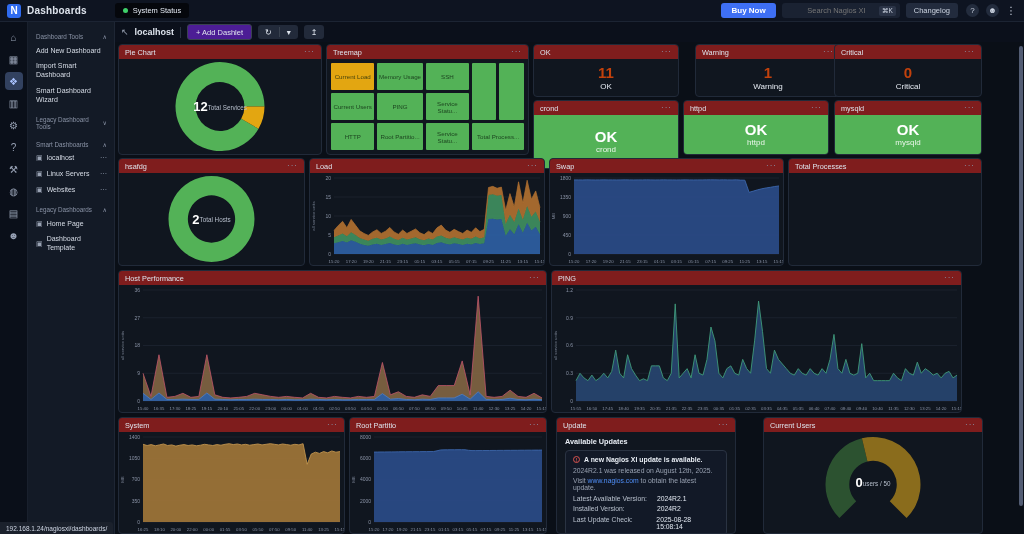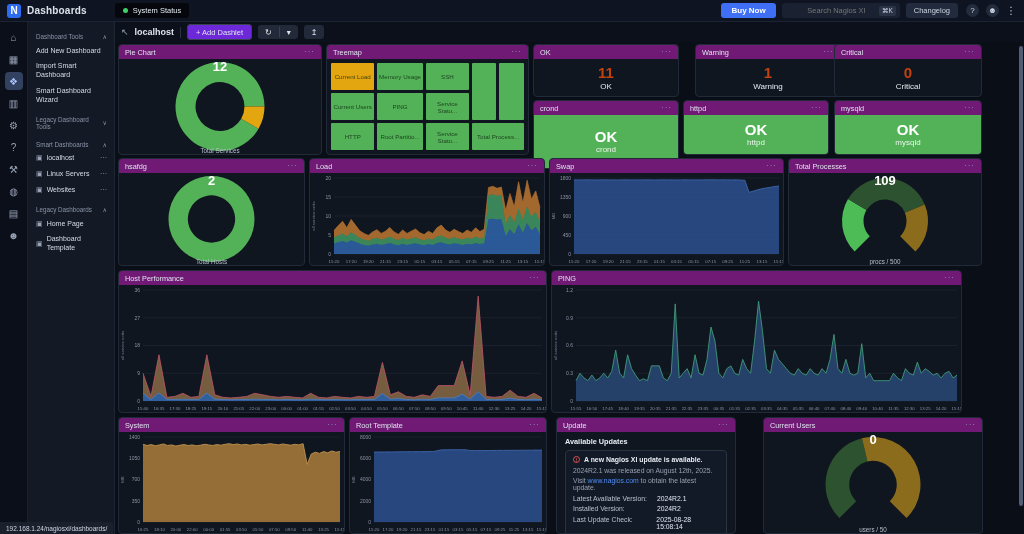--- a/index.html
+++ b/index.html
@@ -44,36 +44,36 @@
              font-size:7px; color:#d6dce6; line-height:1.25; }
   .sb-item .dashic { color:#9aa3b4; font-size:7px; }
   .sb-item .lbl { flex:1; }
   .sb-item .mn { color:#8a93a6; font-size:7px; }
   
   #toolbar { position:absolute; left:115px; top:22px; right:0; height:20px; background:#0b101b;
              display:flex; align-items:center; gap:6px; padding-left:6px; z-index:15; }
   .tb-back { color:#9aa3b4; font-size:9px; }
   .tb-name { font-size:9px; font-weight:bold; }
   .tb-div { width:1px; height:11px; background:#2a3342; }
-  .tb-btn { background:#6d28d9; border:1px solid #39424f; border-radius:3px; color:#dfe5ee;
+  .tb-btn { background:#4c1d95; border:1px solid #39424f; border-radius:3px; color:#dfe5ee;
             font-size:7.5px; padding:2.5px 8px; }
   .tb-grp { background:#222a3a; border-radius:3px; display:flex; align-items:center; }
   .tb-grp span { padding:2.5px 7px; font-size:8px; color:#dfe5ee; }
   .tb-grp .sep { width:1px; height:10px; background:#39424f; padding:0; }
   
   #canvas { position:absolute; left:115px; top:42px; right:0; bottom:0; background:#0a0f17; }
   .panel { position:absolute; background:#10161f; border:1px solid #212a39; border-radius:4px;
            overflow:hidden; display:flex; flex-direction:column; }
-  .phead { height:14px; background:#701a75; display:flex; align-items:center; padding:0 6px; flex:none; }
+  .phead { height:14px; background:#7f1d1d; display:flex; align-items:center; padding:0 6px; flex:none; }
   .ptitle { font-size:7.3px; color:#dde3ec; }
   .pmenu { margin-left:auto; color:#8a93a6; font-size:8px; letter-spacing:1px; line-height:6px; }
   .pbody { position:relative; flex:1; }
   .chart { position:absolute; inset:0; }
-  .center-label { position:absolute; inset:0; display:flex; flex-direction:column; align-items:center;
-                  justify-content:space-between; pointer-events:none; }
+  .center-label { position:absolute; inset:0; display:flex; flex-direction:row; align-items:center;
+                  justify-content:center; pointer-events:none; }
   .center-label .cv { font-size:13px; font-weight:bold; color:#fff; }
   .center-label .cl { font-size:6.3px; color:#b7bfcc; margin-top:1px; }
   
   .stat-body { display:flex; flex-direction:column; align-items:center; justify-content:center; height:100%; }
   .stat-num { font-size:15px; font-weight:bold; color:#c2410c; line-height:1; }
   .stat-lbl { font-size:8px; color:#e4e9f1; margin-top:2px; }
   
   .ok-body { background:#53b257; display:flex; flex-direction:column; align-items:center;
              justify-content:center; height:100%; }
   .ok-big { font-size:15px; font-weight:bold; color:#fff; line-height:1; }
@@ -420,31 +420,20 @@
             <path d="M24,6.900000000000002 L 28.270833333333332,6.900000000000002 L 32.541666666666664,6.942222222222222 L 36.8125,6.857777777777781 L 41.08333333333333,6.900000000000002 L 45.35416666666667,6.942222222222222 L 49.625,6.900000000000002 L 53.89583333333333,6.857777777777781 L 58.166666666666664,6.900000000000002 L 62.4375,6.900000000000002 L 66.70833333333334,6.942222222222222 L 70.97916666666666,6.900000000000002 L 75.25,6.857777777777781 L 79.52083333333334,6.900000000000002 L 83.79166666666666,6.942222222222222 L 88.0625,6.900000000000002 L 92.33333333333333,6.900000000000002 L 96.60416666666667,6.857777777777781 L 100.875,6.900000000000002 L 105.14583333333333,6.942222222222222 L 109.41666666666667,6.900000000000002 L 113.6875,6.857777777777781 L 117.95833333333333,6.900000000000002 L 122.22916666666667,6.900000000000002 L 126.5,6.942222222222222 L 130.77083333333331,6.900000000000002 L 135.04166666666669,6.857777777777781 L 139.3125,6.900000000000002 L 143.58333333333331,6.942222222222222 L 147.85416666666669,6.900000000000002 L 152.125,6.900000000000002 L 156.39583333333334,6.857777777777781 L 160.66666666666666,6.8155555555555525 L 164.9375,6.857777777777781 L 169.20833333333334,6.900000000000002 L 173.47916666666666,6.857777777777781 L 177.75,6.900000000000002 L 182.02083333333334,6.942222222222222 L 186.29166666666666,6.857777777777781 L 190.5625,7.1111111111111125 L 194.83333333333334,7.195555555555552 L 199.10416666666666,19.355555555555554 L 203.375,18.088888888888892 L 207.64583333333334,16.822222222222223 L 211.91666666666666,15.766666666666671 L 216.1875,14.92222222222222 L 220.45833333333334,14.28888888888889 L 224.72916666666666,13.52888888888889 L 229,12.937777777777779" fill="none" stroke="#3c67ab" stroke-width="0.9"></path>
           </svg></div>
       </div>
   </div>
 
   <div class="panel" style="left:673px;top:116px;width:194px;height:108px">
     <div class="phead">
         <span class="ptitle">Total Processes</span>
       <span class="pmenu">···</span>
       </div>
-    <div class="pbody">
-      <div class="chart"><svg width="192" height="92">
-            <path d="M65.59440840897845,78.40559159102153 A43,43 0 0 1 58.988092838830426,26.111219122734028 L77.49404641941521,37.055609561367014 A21.5,21.5 0 0 0 80.79720420448922,63.20279579551077 Z" fill="#4dbc57"></path>
-            <path d="M58.988092838830426,26.111219122734028 A43,43 0 0 1 135.72681989798534,31.544612408301138 L115.86340994899267,39.77230620415057 A21.5,21.5 0 0 0 77.49404641941521,37.055609561367014 Z" fill="#2c5230"></path>
-            <path d="M135.72681989798534,31.544612408301138 A43,43 0 0 1 126.40559159102155,78.40559159102153 L111.20279579551077,63.20279579551077 A21.5,21.5 0 0 0 115.86340994899267,39.77230620415057 Z" fill="#8a6c1c"></path>
-          </svg></div>
-      <div class="center-label">
-          <span class="cv">109</span>
-        <span class="cl">procs / 500</span>
-        </div>
-    </div>
   </div>
 
   <div class="panel" style="left:3px;top:228px;width:429px;height:143px">
     <div class="phead">
         <span class="ptitle">Host Performance</span>
       <span class="pmenu">···</span>
       </div>
     <div class="pbody">
         <div class="chart"><svg width="427" height="127">
             <line x1="24" x2="423" y1="116" y2="116" stroke="#222a38" stroke-width="0.6"></line>
@@ -573,21 +562,21 @@
             <text x="221" y="98.5" text-anchor="middle" font-size="4.3" fill="#8a93a6">15:15</text>
             <text font-size="4.3" fill="#6f7889" text-anchor="middle" transform="translate(5,47.5) rotate(-90)">MB</text>
             <path d="M24,90 L24,12.285714285714288 L 28.104166666666668,13.499999999999998 L 32.208333333333336,12.589285714285715 L 36.3125,13.803571428571425 L 40.41666666666667,12.892857142857142 L 44.52083333333333,11.982142857142861 L 48.625,13.499999999999998 L 52.72916666666667,12.892857142857142 L 56.833333333333336,14.107142857142852 L 60.9375,13.196428571428571 L 65.04166666666666,12.589285714285715 L 69.14583333333334,13.499999999999998 L 73.25,12.892857142857142 L 77.35416666666666,13.803571428571425 L 81.45833333333334,13.196428571428571 L 85.5625,12.285714285714288 L 89.66666666666667,12.892857142857142 L 93.77083333333333,13.499999999999998 L 97.875,12.589285714285715 L 101.97916666666667,13.196428571428571 L 106.08333333333333,12.285714285714288 L 110.1875,11.678571428571434 L 114.29166666666667,12.589285714285715 L 118.39583333333333,11.982142857142861 L 122.5,12.892857142857142 L 126.60416666666667,12.285714285714288 L 130.70833333333331,13.196428571428571 L 134.8125,12.589285714285715 L 138.91666666666669,11.982142857142861 L 143.02083333333331,12.892857142857142 L 147.125,12.285714285714288 L 151.22916666666669,11.678571428571434 L 155.33333333333334,12.285714285714288 L 159.4375,12.892857142857142 L 163.54166666666666,11.982142857142861 L 167.64583333333334,12.589285714285715 L 171.75,13.196428571428571 L 175.85416666666666,12.285714285714288 L 179.95833333333334,12.892857142857142 L 184.0625,11.678571428571434 L 188.16666666666666,32.32142857142857 L 192.27083333333334,21.999999999999996 L 196.375,20.17857142857143 L 200.47916666666666,21.392857142857142 L 204.58333333333334,19.57142857142857 L 208.6875,20.785714285714285 L 212.79166666666666,18.96428571428571 L 216.89583333333334,20.17857142857143 L 221,19.57142857142857 L221,90 Z" fill="#9c7338" fill-opacity="0.95" stroke="none"></path>
             <path d="M24,12.285714285714288 L 28.104166666666668,13.499999999999998 L 32.208333333333336,12.589285714285715 L 36.3125,13.803571428571425 L 40.41666666666667,12.892857142857142 L 44.52083333333333,11.982142857142861 L 48.625,13.499999999999998 L 52.72916666666667,12.892857142857142 L 56.833333333333336,14.107142857142852 L 60.9375,13.196428571428571 L 65.04166666666666,12.589285714285715 L 69.14583333333334,13.499999999999998 L 73.25,12.892857142857142 L 77.35416666666666,13.803571428571425 L 81.45833333333334,13.196428571428571 L 85.5625,12.285714285714288 L 89.66666666666667,12.892857142857142 L 93.77083333333333,13.499999999999998 L 97.875,12.589285714285715 L 101.97916666666667,13.196428571428571 L 106.08333333333333,12.285714285714288 L 110.1875,11.678571428571434 L 114.29166666666667,12.589285714285715 L 118.39583333333333,11.982142857142861 L 122.5,12.892857142857142 L 126.60416666666667,12.285714285714288 L 130.70833333333331,13.196428571428571 L 134.8125,12.589285714285715 L 138.91666666666669,11.982142857142861 L 143.02083333333331,12.892857142857142 L 147.125,12.285714285714288 L 151.22916666666669,11.678571428571434 L 155.33333333333334,12.285714285714288 L 159.4375,12.892857142857142 L 163.54166666666666,11.982142857142861 L 167.64583333333334,12.589285714285715 L 171.75,13.196428571428571 L 175.85416666666666,12.285714285714288 L 179.95833333333334,12.892857142857142 L 184.0625,11.678571428571434 L 188.16666666666666,32.32142857142857 L 192.27083333333334,21.999999999999996 L 196.375,20.17857142857143 L 200.47916666666666,21.392857142857142 L 204.58333333333334,19.57142857142857 L 208.6875,20.785714285714285 L 212.79166666666666,18.96428571428571 L 216.89583333333334,20.17857142857143 L 221,19.57142857142857" fill="none" stroke="#c0934e" stroke-width="0.9"></path>
           </svg></div>
       </div>
   </div>
 
   <div class="panel" style="left:234px;top:375px;width:198px;height:117px">
     <div class="phead">
-        <span class="ptitle">Root Template</span>
+        <span class="ptitle">Root Partitio</span>
       <span class="pmenu">···</span>
       </div>
     <div class="pbody">
         <div class="chart"><svg width="196" height="101">
             <line x1="24" x2="192" y1="90" y2="90" stroke="#222a38" stroke-width="0.6"></line>
             <text x="21" y="91.8" text-anchor="end" font-size="5" fill="#8a93a6">0</text>
             <line x1="24" x2="192" y1="68.75" y2="68.75" stroke="#222a38" stroke-width="0.6"></line>
             <text x="21" y="70.55" text-anchor="end" font-size="5" fill="#8a93a6">2000</text>
             <line x1="24" x2="192" y1="47.5" y2="47.5" stroke="#222a38" stroke-width="0.6"></line>
             <text x="21" y="49.3" text-anchor="end" font-size="5" fill="#8a93a6">4000</text>

